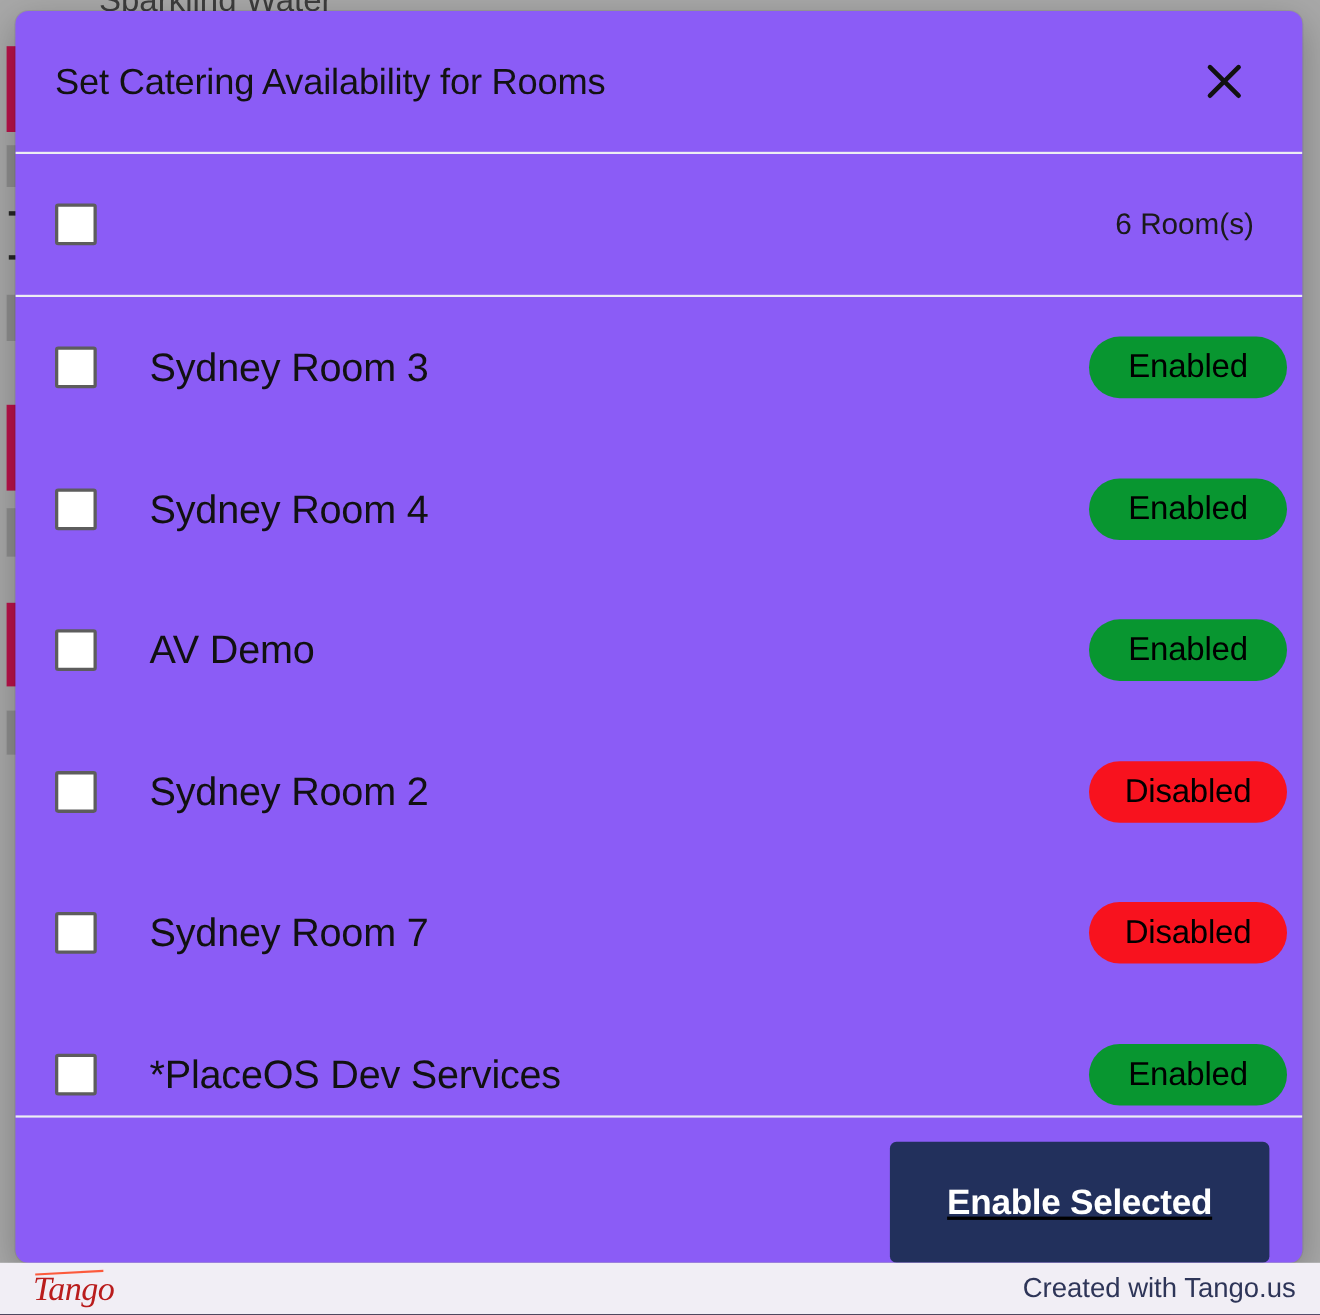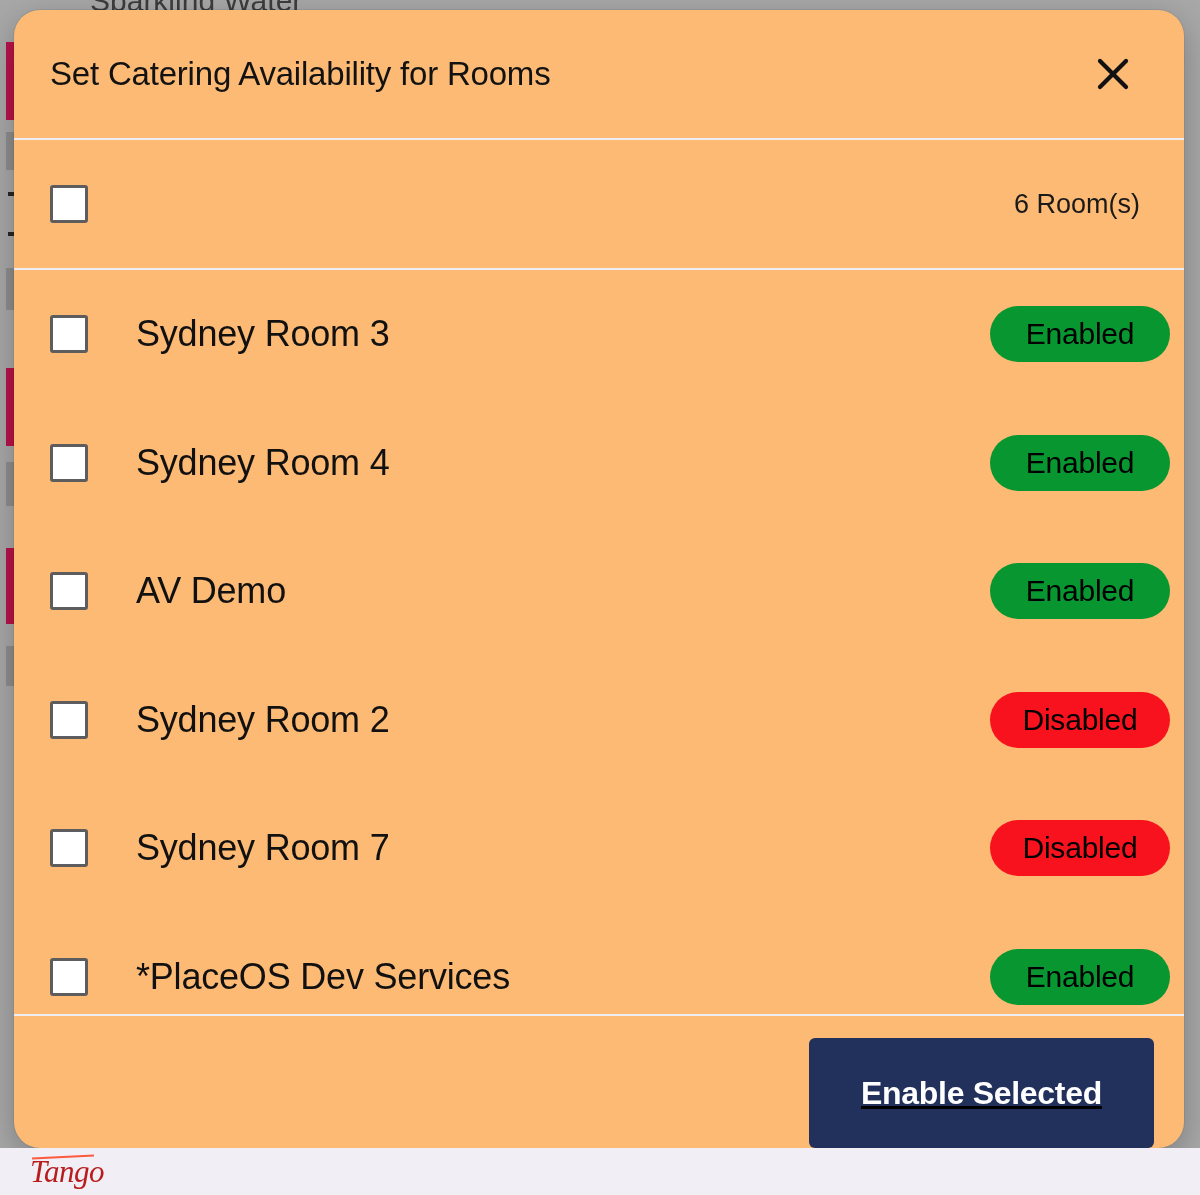--- a/index.html
+++ b/index.html
@@ -66,22 +66,22 @@
     opacity: 0.85;
   }
 
   
   #modal {
     position: absolute;
     left: 14px;
     top: 10px;
     width: 1170px;
     height: 1138px;
-    background: #fdba74;
-    border-radius: 26px;
+    background: #8b5cf6;
+    border-radius: 12px;
     box-shadow: 0 0 0 1px rgba(0,0,0,0.06), 0 10px 34px rgba(0,0,0,0.26);
     overflow: hidden;
     display: flex;
     flex-direction: column;
   }
 
   
   #modal-header {
     position: relative;
     height: 130px;
@@ -302,15 +302,16 @@
     </div>
 
     <div id="modal-footer">
       <button class="action-btn">Enable Selected</button>
     </div>
 
   </div>
 
   <div id="tango-bar">
     <div id="tango-logo">Tango</div>
+    <div id="tango-credit">Created with Tango.us</div>
   </div>
 
 </div>
 
 </body></html>

